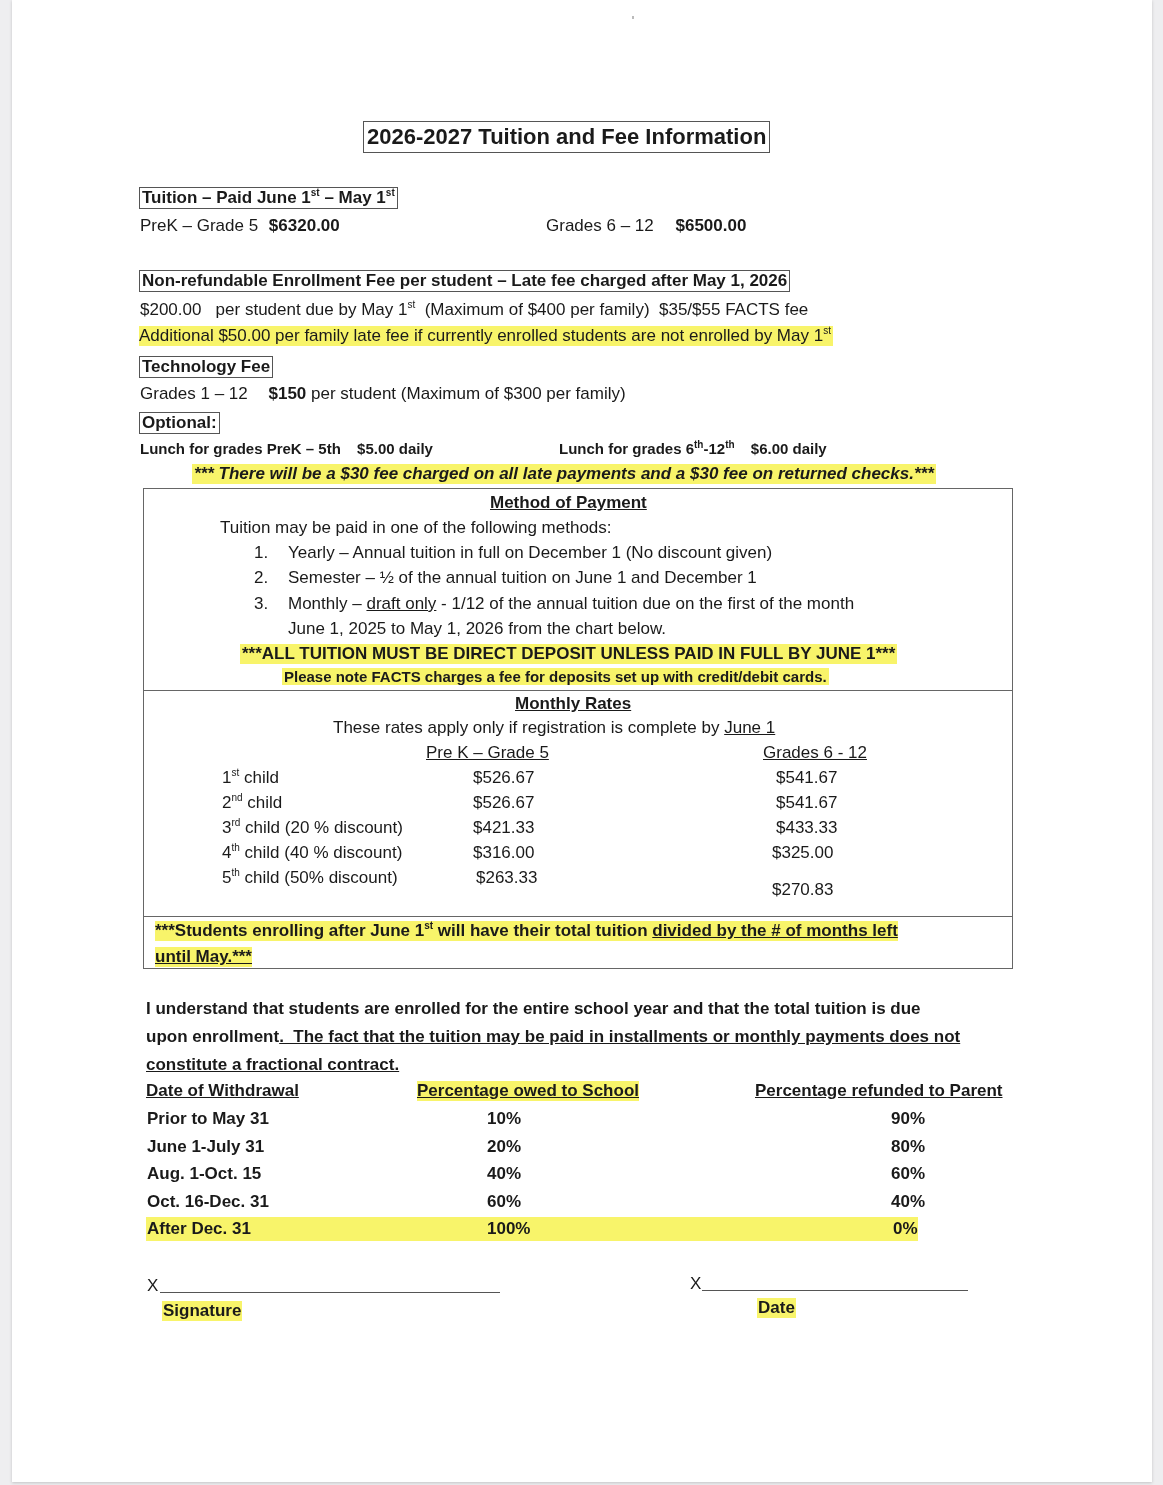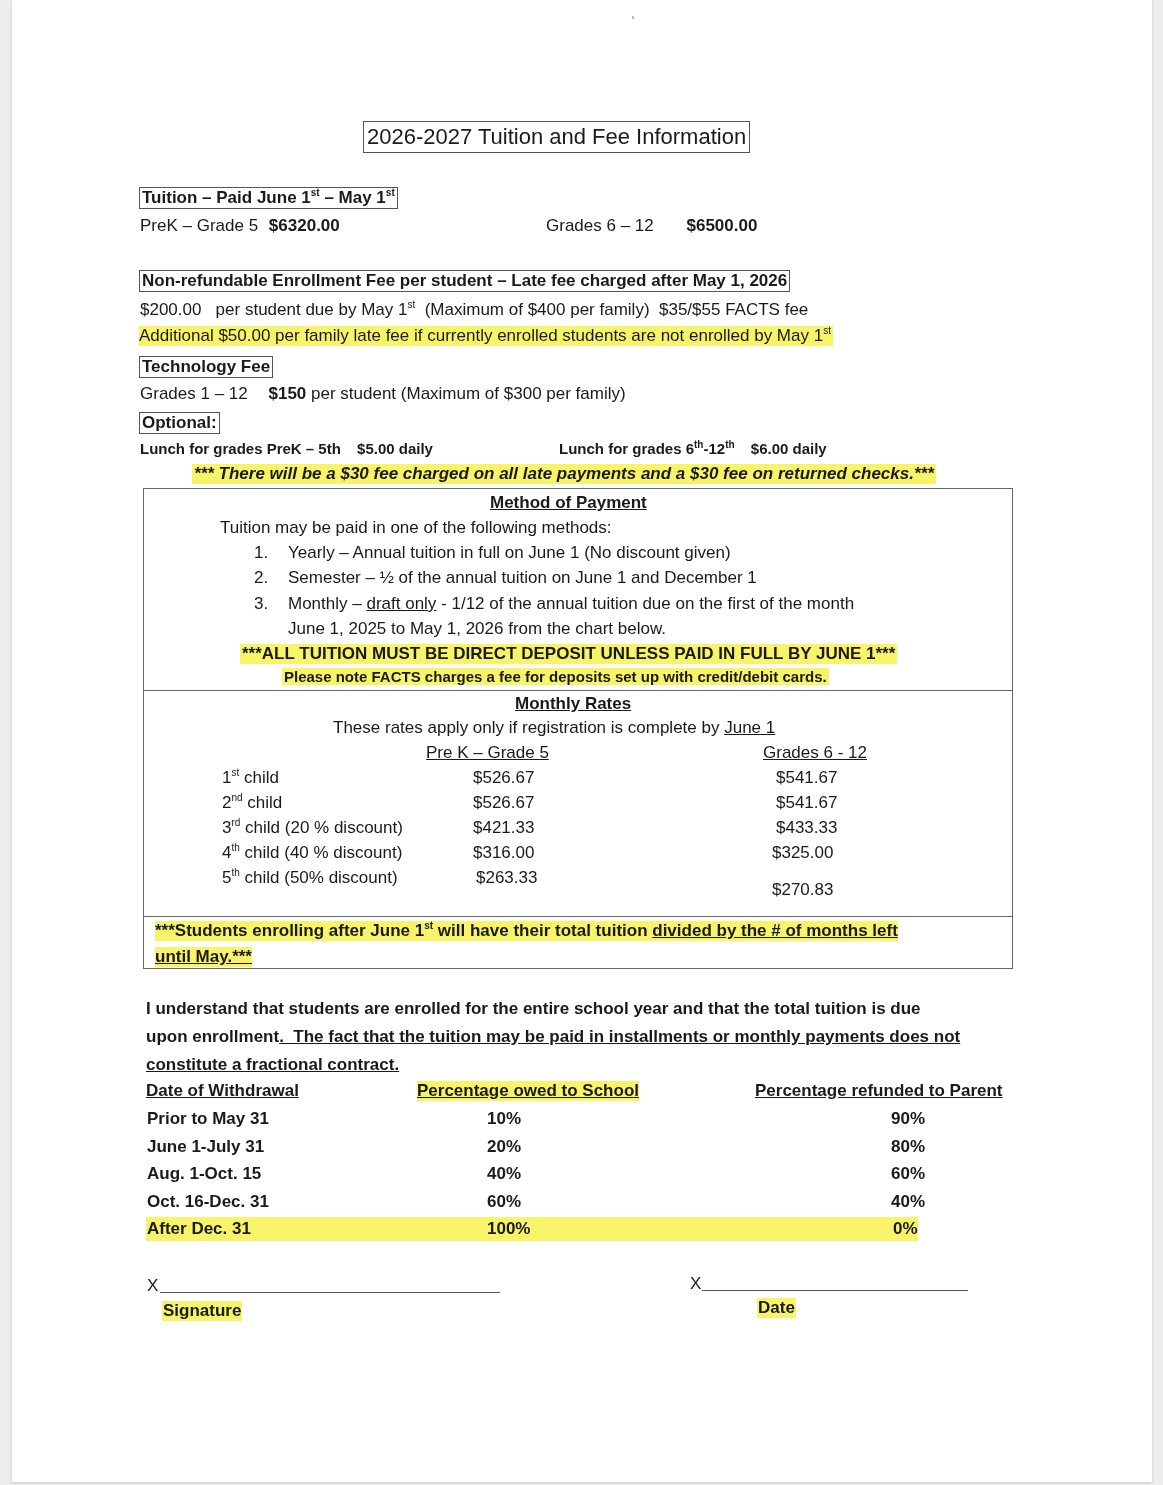--- a/index.html
+++ b/index.html
@@ -9,21 +9,21 @@
       position: absolute; left: 12px; top: 0; width: 1140px; height: 1482px;
       background: #ffffff; box-shadow: 0 1px 3px rgba(0,0,0,0.18);
     }
     .abs { position: absolute; white-space: nowrap; }
     .hl { background: #f8f46a; }
     .boxed { border: 1px solid #555; padding: 0 2px; }
     .b { font-weight: bold; }
     .u { text-decoration: underline; }
     sup { font-size: 10px; vertical-align: super; line-height: 0; }
 
-    .title { left: 363px; top: 121px; font-size: 22px; font-weight: normal; padding: 2px 3px; border: 1px solid #555; }
+    .title { left: 363px; top: 121px; font-size: 22px; font-weight: bold; padding: 2px 3px; border: 1px solid #555; }
     .t17 { font-size: 17px; }
     .t15 { font-size: 15px; }
 
     .frame {
       position: absolute; left: 143px; width: 870px; border: 1px solid #666;
     }
     .frame.top { top: 488px; height: 203px; }
     .frame.mid { top: 691px; height: 226px; border-top: none; }
     .frame.bot { top: 916px; height: 53px; }
 
@@ -40,21 +40,21 @@
 
 <div class="abs t17 b boxed" style="left:139px; top:187px;">
   <span>Tuition – Paid June 1</span><sup>st</sup><span> – May 1</span><sup>st</sup>
 </div>
 <div class="abs t17" style="left:140px; top:216px;text-align:right;">
   <span>PreK – Grade 5</span>
   <span class="b" style="margin-left:6px;">$6320.00</span>
 </div>
 <div class="abs t17" style="left:546px; top:216px;">
   <span>Grades 6 – 12</span>
-  <span class="b" style="margin-left:28px;">$6500.00</span>
+  <span class="b" style="margin-left:17px;">$6500.00</span>
 </div>
 
 <div class="abs t17 b boxed" style="left:139px; top:270px;">Non-refundable Enrollment Fee per student – Late fee charged after May 1, 2026</div>
 <div class="abs t17" style="left:140px; top:300px; white-space:pre;"><span>$200.00   per student due by May 1</span><sup>st</sup><span>  (Maximum of $400 per family)  $35/$55 FACTS fee</span></div>
 <div class="abs t17 hl" style="left:139px; top:326px; padding-right:2px;"><span>Additional $50.00 per family late fee if currently enrolled students are not enrolled by May 1</span><sup>st</sup></div>
 
 <div class="abs t17 b boxed" style="left:139px; top:356px;text-align:right;">Technology Fee</div>
 <div class="abs t17" style="left:140px; top:384px;">
   <span>Grades 1 – 12</span>
   <span class="b" style="margin-left:16px;">$150</span><span> per student (Maximum of $300 per family)</span>
@@ -71,21 +71,21 @@
 </div>
 <div class="abs t17 b hl" style="left:192px; top:464px; padding:0 2px;font-style:italic;">*** There will be a $30 fee charged on all late payments and a $30 fee on returned checks.***</div>
 
 <div class="frame top"></div>
 <div class="frame mid"></div>
 <div class="frame bot"></div>
 
 <div class="abs t17 b u" style="left:490px; top:493px;">Method of Payment</div>
 <div class="abs t17" style="left:220px; top:518px;">Tuition may be paid in one of the following methods:</div>
 <div class="abs t17" style="left:254px; top:543px;">
-  <span style="display:inline-block; width:34px;">1.</span><span>Yearly – Annual tuition in full on June 1 (No discount given)</span>
+  <span style="display:inline-block; width:34px;">1.</span><span>Yearly – Annual tuition in full on December 1 (No discount given)</span>
 </div>
 <div class="abs t17" style="left:254px; top:568px;">
   <span style="display:inline-block; width:34px;">2.</span><span>Semester – ½ of the annual tuition on June 1 and December 1</span>
 </div>
 <div class="abs t17" style="left:254px; top:594px;">
   <span style="display:inline-block; width:34px;">3.</span><span>Monthly – </span><span class="u">draft only</span><span> - 1/12 of the annual tuition due on the first of the month</span>
 </div>
 <div class="abs t17" style="left:288px; top:619px;">June 1, 2025 to May 1, 2026 from the chart below.</div>
 <div class="abs t17 b hl" style="left:240px; top:644px; padding:0 2px;">***ALL TUITION MUST BE DIRECT DEPOSIT UNLESS PAID IN FULL BY JUNE 1***</div>
 <div class="abs t15 b hl" style="left:282px; top:668px; padding:0 2px;">Please note FACTS charges a fee for deposits set up with credit/debit cards.</div>

